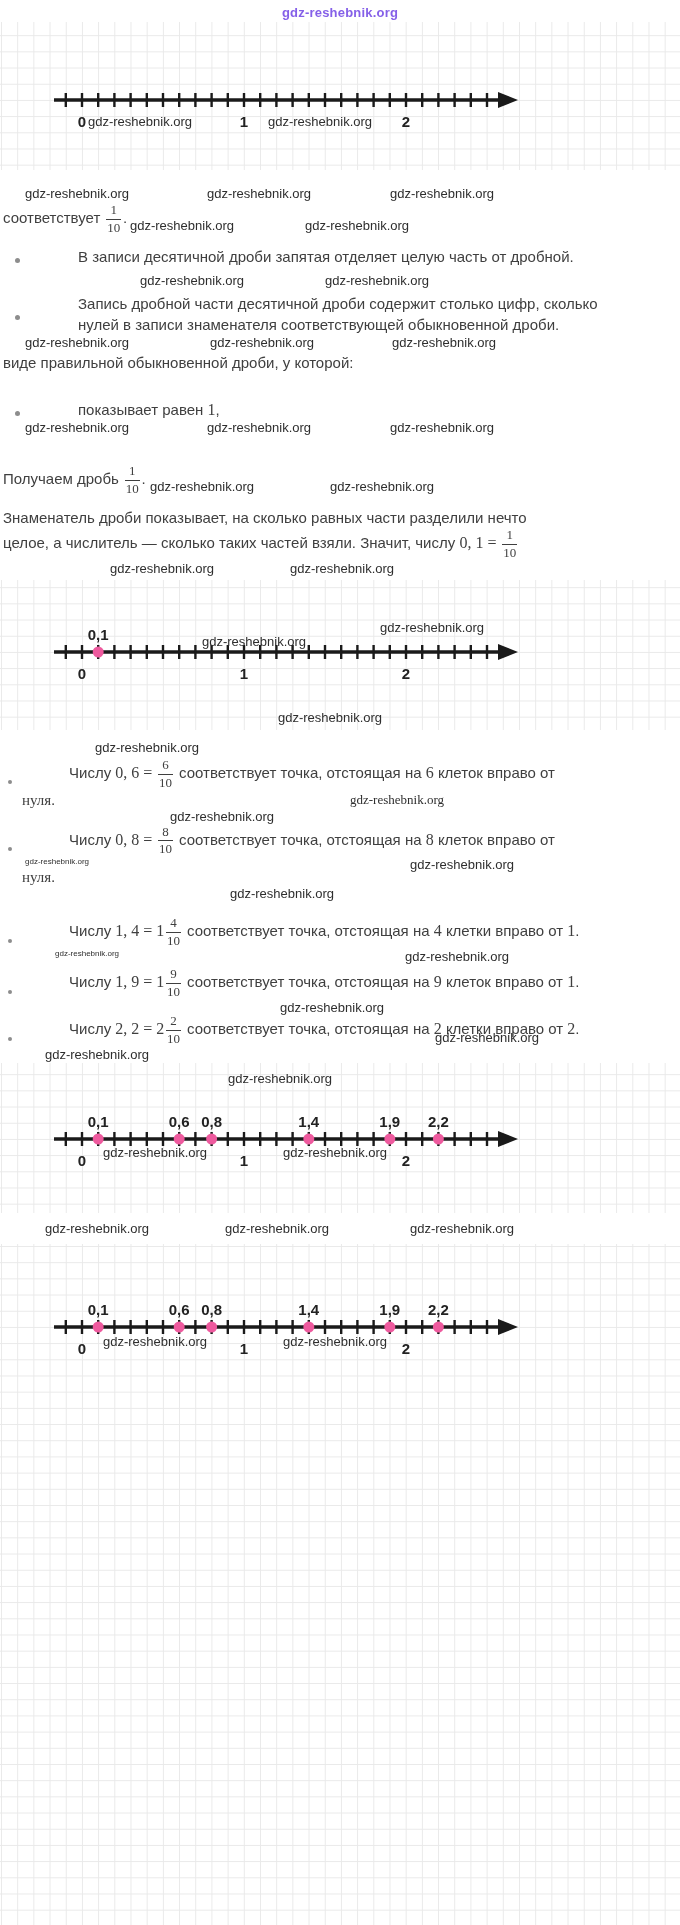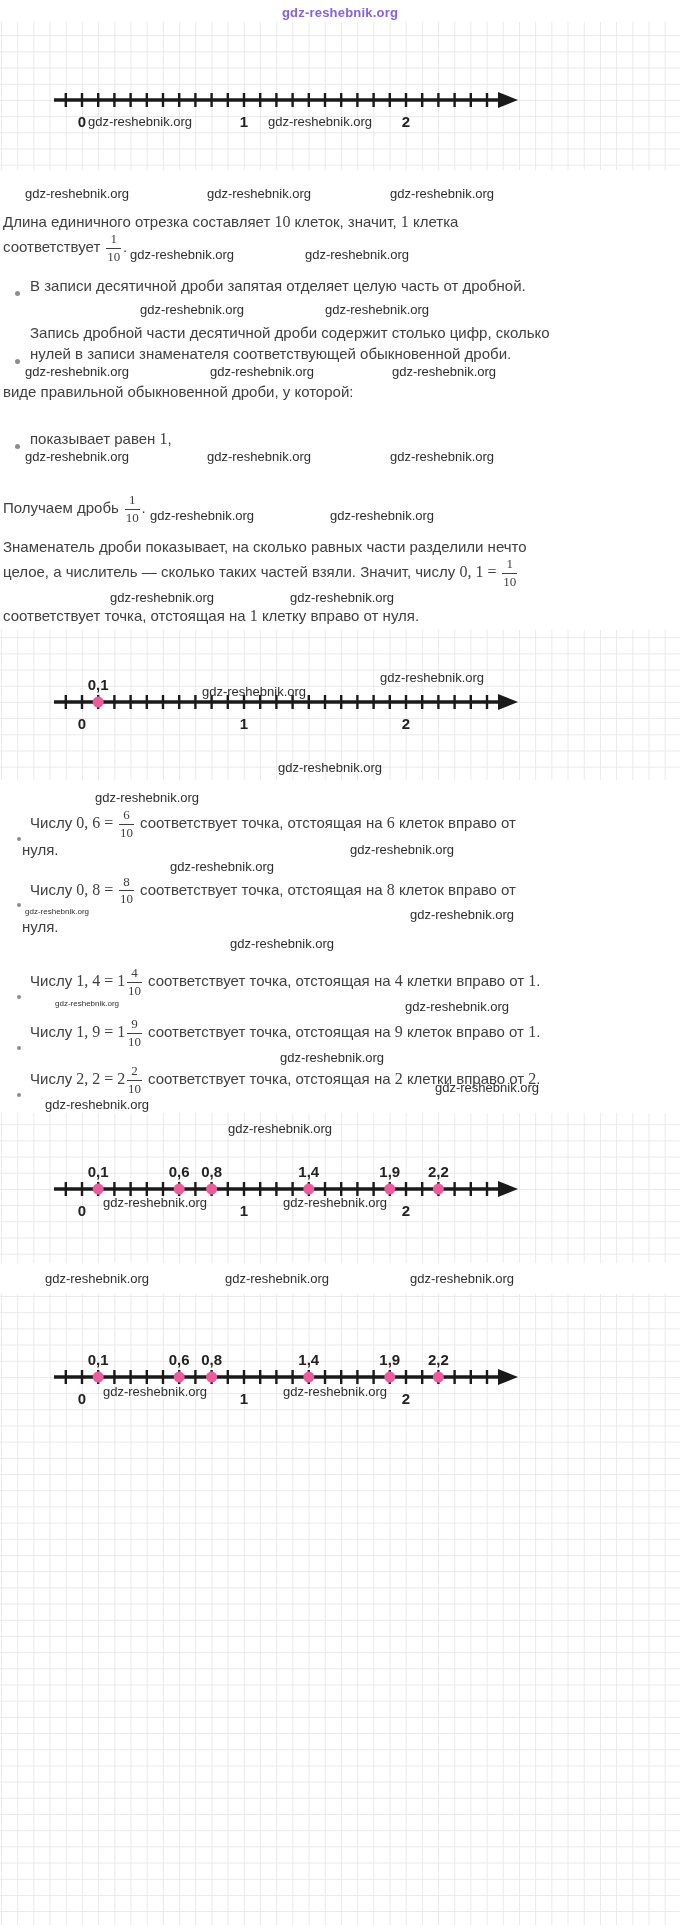--- a/index.html
+++ b/index.html
@@ -25,27 +25,27 @@
     background-size: 16.2px 16.2px;
   }
   .grid svg { display: block; }
   .wm { font-size: 13px; color: #2e2e2e; white-space: nowrap; }
   .wm.tiny { font-size: 8px; }
   .dwm { position: absolute; }
   .wmrow { position: relative; flex: 0 0 auto; }
   .wmrow .wm { position: absolute; top: 0; }
   .para { font-size: 15px; line-height: 21px; padding-left: 3px; flex: 0 0 auto; }
   .fracline { position: relative; font-size: 15px; padding-left: 3px; flex: 0 0 auto; }
-  .bullet { display: flex; align-items: flex-end; padding-left: 15px; flex: 0 0 auto; position: relative; }
+  .bullet { display: flex; align-items: center; padding-left: 15px; flex: 0 0 auto; position: relative; gap: 48px; }
   .bullet .dot { width: 5px; height: 5px; border-radius: 50%; background: #8d8d8d; margin: 8px 10px 0 0; flex: 0 0 auto; }
   .bullet .btext { font-size: 15px; line-height: 21px; max-width: 555px; }
-  .bullet.m { padding-left: 17px; }
+  .bullet.m { padding-left: 8px; }
   .bullet.m .dot { width: 4px; height: 4px; margin: 16px 9px 0 0; }
   .bullet.m .btext { max-width: 600px; }
-  .subline { position: relative; padding-left: 22px; font-size: 15px; line-height: 18px; flex: 0 0 auto; }
+  .subline { position: relative; padding-left: 22px; font-size: 15px; line-height: 18px; flex: 0 0 auto; font-family: Liberation Serif, serif; }
   .math { font-family: "Liberation Serif", serif; font-size: 16px; }
   .frac {
     display: inline-flex; flex-direction: column; align-items: center;
     vertical-align: middle; margin: 0 2px;
     font-family: "Liberation Serif", serif; font-size: 13px; line-height: 1.15;
   }
   .frac .num { border-bottom: 1px solid #3f3f3f; padding: 0 4px 1px; }
   .frac .den { padding-top: 1px; }
   #d3 { flex: 1 1 auto; }
 </style>
@@ -96,21 +96,20 @@
     <span class="wm dwm" style="left:88px; top:92px">gdz-reshebnik.org</span>
     <span class="wm dwm" style="left:268px; top:92px">gdz-reshebnik.org</span>
   </div>
 
   <div class="wmrow" style="height:17px; margin-top:16px">
     <span class="wm" style="left:25px">gdz-reshebnik.org</span>
     <span class="wm" style="left:207px">gdz-reshebnik.org</span>
     <span class="wm" style="left:390px">gdz-reshebnik.org</span>
   </div>
 
-  <div class="para" style="margin-top:8px"><span>Длина единичного отрезка составляет </span><span class="math">10</span><span> клеток, значит, </span><span class="math">1</span><span> клетка</span></div>
 
   <div class="fracline">
     <span class="richspan"><span>соответствует </span><span class="frac">
           <span class="num">1</span>
           <span class="den">10</span>
         </span><span>.</span></span>
     <span class="wm" style="position:absolute; left:130px; bottom:3px">gdz-reshebnik.org</span>
     <span class="wm" style="position:absolute; left:305px; bottom:3px">gdz-reshebnik.org</span>
   </div>
 
@@ -155,21 +154,20 @@
 
   <div class="para" style="margin-top:10px"><span>Знаменатель дроби показывает, на сколько равных части разделили нечто</span></div>
   <div class="fracline"><span>целое, а числитель — сколько таких частей взяли. Значит, числу </span><span class="math">0, 1 = </span><span class="frac">
         <span class="num">1</span>
         <span class="den">10</span>
       </span></div>
   <div class="wmrow" style="height:15px">
     <span class="wm" style="left:110px">gdz-reshebnik.org</span>
     <span class="wm" style="left:290px">gdz-reshebnik.org</span>
   </div>
-  <div class="para"><span>соответствует точка, отстоящая на </span><span class="math">1</span><span> клетку вправо от нуля.</span></div>
 
   <div class="grid" id="d1" style="margin-top:4px; background-position:1px 7.2px;">
       <svg width="680" height="150">
         <line x1="54" y1="72" x2="502" y2="72" stroke="#1a1a1a" stroke-width="3.4"></line>
         <polygon points="498,64 518,72 498,80" fill="#1a1a1a"></polygon>
         <line x1="65.8" y1="65" x2="65.8" y2="79" stroke="#1a1a1a" stroke-width="2.4"></line>
         <line x1="82" y1="65" x2="82" y2="79" stroke="#1a1a1a" stroke-width="2.4"></line>
         <line x1="98.2" y1="65" x2="98.2" y2="79" stroke="#1a1a1a" stroke-width="2.4"></line>
         <line x1="114.4" y1="65" x2="114.4" y2="79" stroke="#1a1a1a" stroke-width="2.4"></line>
         <line x1="130.6" y1="65" x2="130.6" y2="79" stroke="#1a1a1a" stroke-width="2.4"></line>

